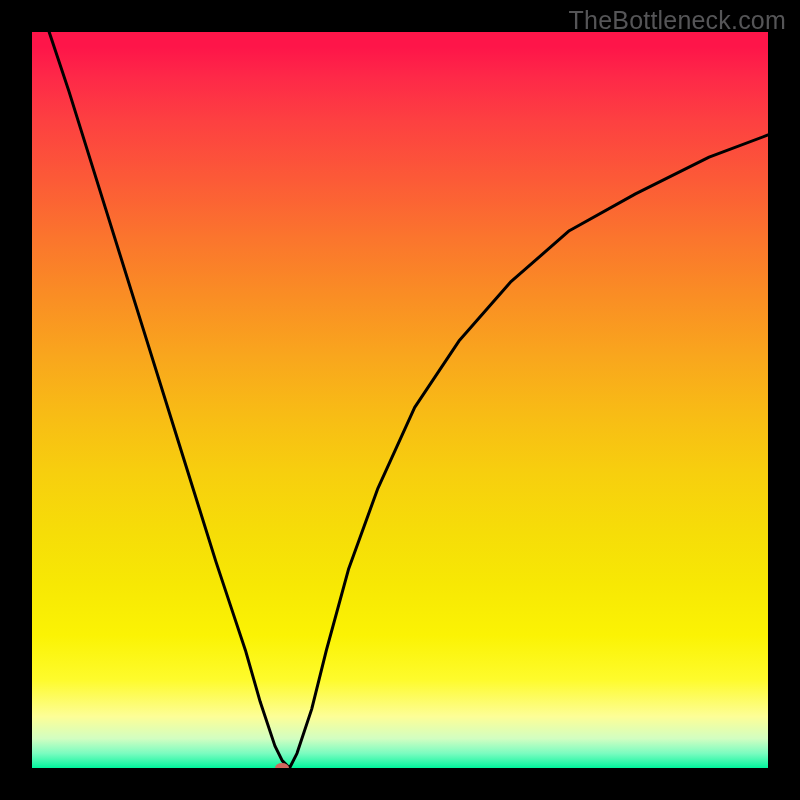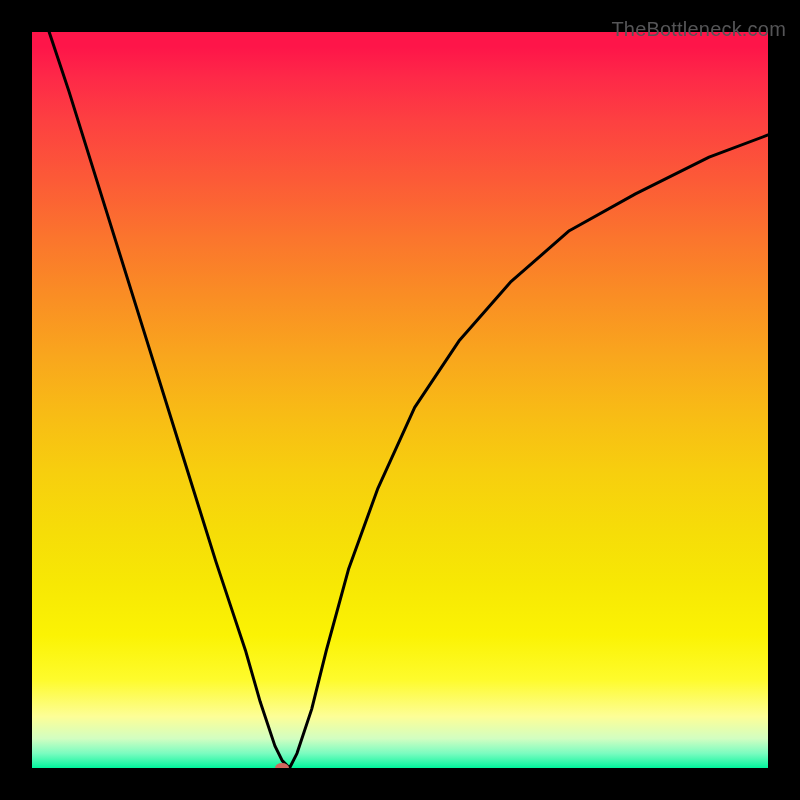--- a/index.html
+++ b/index.html
@@ -14,25 +14,24 @@
     position: relative;
     width: 800px;
     height: 800px;
     background: #000;
   }
   .watermark {
     position: absolute;
     top: 6px;
     right: 14px;
     color: #555557;
-    font-size: 20px;
+    font-size: 25px;
     font-weight: 500;
     letter-spacing: 0.2px;
     z-index: 10;
-    margin-top: 12px;
   }
   .plot-area {
     position: absolute;
     left: 32px;
     top: 32px;
     width: 736px;
     height: 736px;
     overflow: hidden;
   }
   .gradient {

